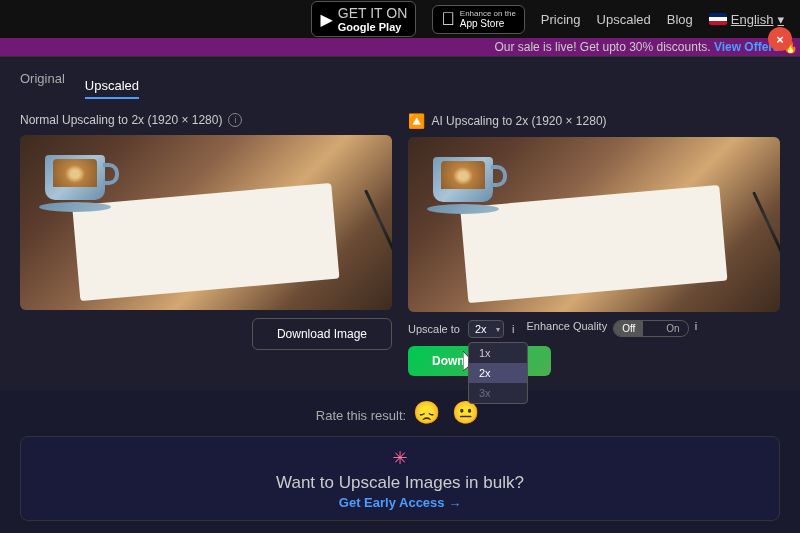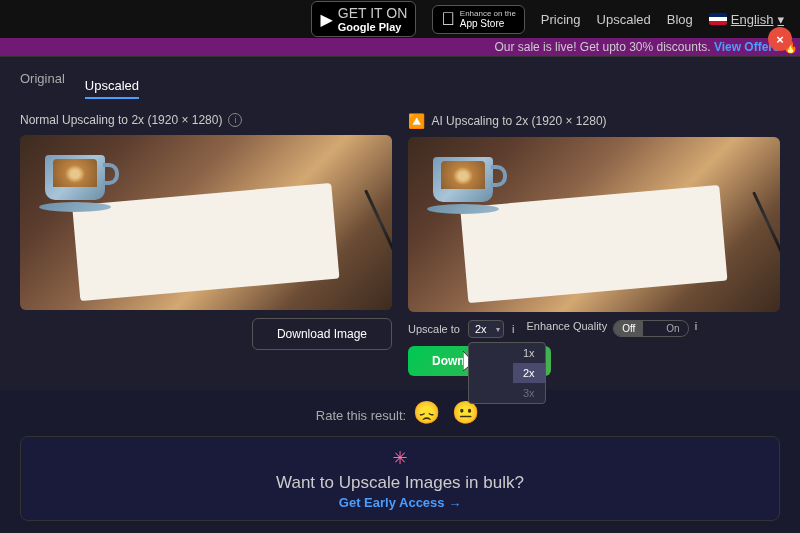--- a/index.html
+++ b/index.html
@@ -271,21 +271,20 @@
     
     .dropdown-open {
       position: absolute;
       top: 22px;
       left: 0;
       background: #2a2a3e;
       border: 1px solid #555;
       border-radius: 4px;
       z-index: 100;
       min-width: 60px;
-      padding-left: 44px;
     }
     .dropdown-item {
       padding: 4px 10px;
       font-size: 11px;
       color: #ccc;
       cursor: pointer;
     }
     .dropdown-item:hover, .dropdown-item.selected {
       background: #3a3a5e;
       color: #fff;

